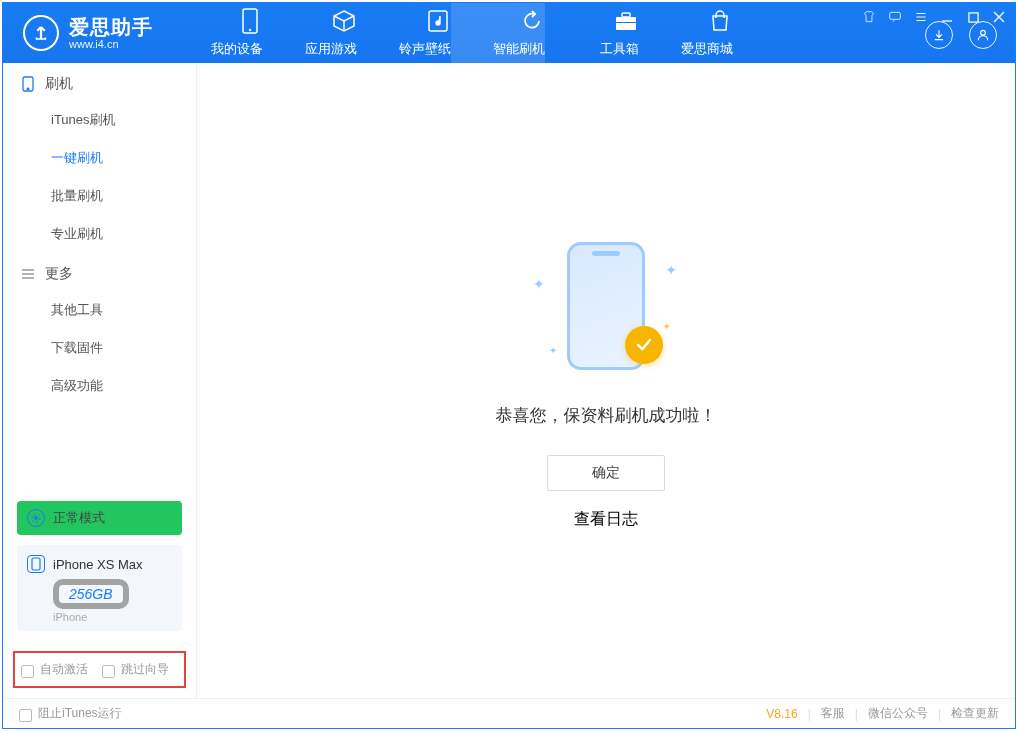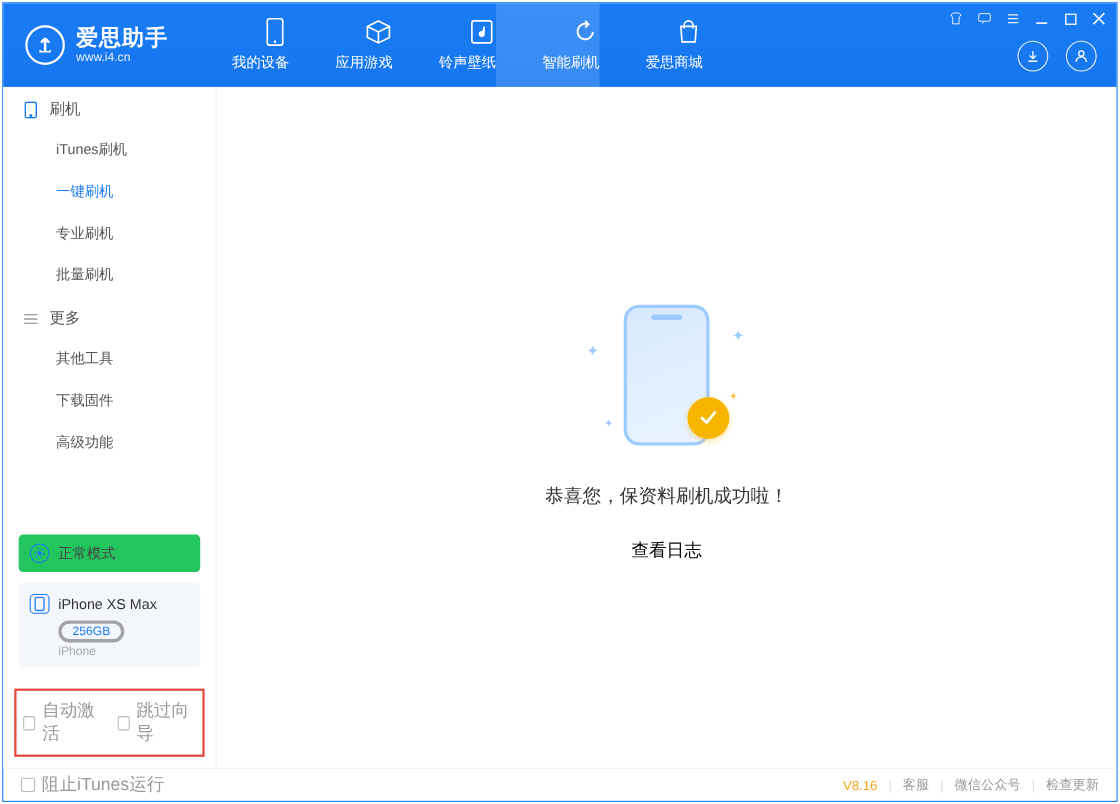--- a/index.html
+++ b/index.html
@@ -1,21 +1,21 @@
 <!DOCTYPE html>
 <html><head>
 <meta charset="utf-8">
 <style>
 * { margin: 0; padding: 0; box-sizing: border-box; font-family: "Microsoft YaHei", Arial, sans-serif; }
 body { background: #fff; width: 1018px; height: 731px; overflow: hidden; }
 
 .app { width: 1014px; height: 727px; margin: 2px; border: 1px solid #1a7cf5; display: flex; flex-direction: column; }
 
 
-.header { height: 76px; background: linear-gradient(to bottom, #1a7cf5, #1576f0); display: flex; align-items: center; color: #fff; position: relative; }
+.header { height: 60px; background: linear-gradient(to bottom, #1a7cf5, #1576f0); display: flex; align-items: center; color: #fff; position: relative; }
 .logo-area { display: flex; align-items: center; padding: 0 16px 0 20px; gap: 10px; }
 .logo-circle { width: 36px; height: 36px; border: 2.5px solid #fff; border-radius: 50%; display: flex; align-items: center; justify-content: center; font-weight: bold; font-size: 18px; }
 .logo-text { display: flex; flex-direction: column; line-height: 1.1; }
 .logo-title { font-size: 20px; font-weight: bold; letter-spacing: 1px; }
 .logo-sub { font-size: 11px; opacity: 0.9; }
 
 .nav-tabs { display: flex; height: 100%; }
 .nav-tab { width: 94px; height: 100%; display: flex; flex-direction: column; align-items: flex-end; justify-content: center; gap: 6px; cursor: pointer; font-size: 13px; position: relative; }
 .nav-tab.active { background: rgba(255,255,255,0.15); }
 .nav-tab .tab-icon { width: 26px; height: 26px; display: flex; align-items: center; justify-content: center; }
@@ -36,25 +36,25 @@
 .side-section-title .sec-icon { width: 14px; height: 14px; display:flex; align-items:center; justify-content:center; color:#888; }
 .side-item { padding: 10px 18px 10px 48px; font-size: 13px; color: #555; cursor: pointer; }
 .side-item.active { color: #1a7cf5; }
 
 .device-panel { padding: 12px 14px; }
 .mode-row { background: #22c55e; border-radius: 4px; padding: 8px 10px; display: flex; align-items: center; gap: 8px; font-size: 13px; color: #444; margin-bottom: 10px; }
 .mode-icon { width: 18px; height: 18px; border-radius: 50%; border: 1.5px solid #1a7cf5; display:flex; align-items:center; justify-content:center; }
 .device-row { background: #f3f6fa; border-radius: 4px; padding: 10px 10px 8px 10px; }
 .device-name { font-size: 13px; font-weight: normal; color: #333; display:flex; align-items:center; gap:8px; }
 .device-name .dev-icon { width:18px; height:18px; border:1.5px solid #1a7cf5; border-radius:4px; display:flex; align-items:center; justify-content:center; }
-.capacity-badge { display:inline-block; margin: 6px 0 2px 26px; padding: 1px 10px; border: 3px solid #a3a3a3; color: #1a7cf5; border-radius: 10px; font-size: 11px; }
+.capacity-badge { display:inline-block; margin: 6px 0 2px 26px; padding: 1px 10px; border: 6px solid #a3a3a3; color: #1a7cf5; border-radius: 10px; font-size: 14px; font-style: italic; }
 .device-sub { margin-left: 26px; font-size: 11px; color: #aaa; }
 
 .bottom-checks { border: 2px solid #e4453a; margin: 8px 10px 10px 10px; padding: 8px 6px; display: flex; gap: 14px; align-items: center; }
-.chk { display: flex; align-items: center; gap: 6px; font-size: 16px; color: #999; cursor: pointer; }
+.chk { display: flex; align-items: flex-end; gap: 6px; font-size: 12px; color: #999; cursor: pointer; }
 .chk-box { width: 13px; height: 13px; border: 1px solid #bbb; border-radius: 2px; }
 
 
 .main { flex: 1; display: flex; flex-direction: column; align-items: center; justify-content: center; position: relative; }
 .success-illustration { position: relative; width: 170px; height: 150px; margin-bottom: 22px; }
 .phone { position:absolute; left:50%; top:10px; transform:translateX(-50%); width: 78px; height: 128px; border: 3px solid #9ecbff; border-radius: 14px; background: linear-gradient(160deg,#d7e9ff,#eaf3ff); }
 .phone:before { content:""; position:absolute; top:6px; left:50%; transform:translateX(-50%); width:28px; height:5px; background:#9ecbff; border-radius:3px; }
 .check-badge { position:absolute; right:28px; bottom:18px; width:38px; height:38px; background:#f7b500; border-radius:50%; display:flex; align-items:center; justify-content:center; box-shadow: 0 2px 6px rgba(247,181,0,0.4); }
 .sparkle { position:absolute; color:#9ecbff; font-size:14px; }
 .sparkle.s1 { left:12px; top:44px; } .sparkle.s2 { right:14px; top:30px; } .sparkle.s3 { right:20px; bottom:50px; color:#f7c84a; font-size:10px; } .sparkle.s4 { left:28px; bottom:26px; font-size:10px; }
@@ -121,20 +121,30 @@
       <div class="nav-tab active">
         <span class="tab-icon">
             <svg width="24" height="24" viewBox="0 0 24 24" fill="none" stroke="#fff" stroke-width="1.8">
               <path d="M12 2 L15 5 L12 8 M14 5 A7 7 0 1 0 19 12"></path>
             </svg>
           </span>
         <span>智能刷机</span>
       </div>
       <div class="nav-tab">
         <span class="tab-icon">
+            <svg width="24" height="22" viewBox="0 0 24 22" fill="#fff">
+              <rect x="2" y="7" width="20" height="13" rx="1"></rect>
+              <rect x="8" y="3" width="8" height="4" rx="1" fill="none" stroke="#fff" stroke-width="1.5"></rect>
+              <rect x="2" y="12" width="20" height="1" fill="#1576f0"></rect>
+            </svg>
+          </span>
+        <span>工具箱</span>
+      </div>
+      <div class="nav-tab">
+        <span class="tab-icon">
             <svg width="22" height="24" viewBox="0 0 22 24" fill="none" stroke="#fff" stroke-width="1.5">
               <path d="M4 7 h14 l-1 14 H5 Z"></path>
               <path d="M7 9 V6 a4 4 0 0 1 8 0 v3"></path>
             </svg>
           </span>
         <span>爱思商城</span>
       </div>
     </div>
 
     <div class="header-right-icons">
@@ -195,22 +205,22 @@
           <span class="sec-icon">
               <svg width="12" height="16" viewBox="0 0 12 16" fill="none" stroke="#1a7cf5" stroke-width="1.3">
                 <rect x="1" y="1" width="10" height="14" rx="1.5"></rect>
                 <circle cx="6" cy="13" r="0.8" fill="#1a7cf5"></circle>
               </svg>
             </span>
           <span>刷机</span>
         </div>
         <div class="side-item">iTunes刷机</div>
         <div class="side-item active">一键刷机</div>
+        <div class="side-item">批量刷机</div>
         <div class="side-item">专业刷机</div>
-        <div class="side-item">批量刷机</div>
 
         <div class="side-section-title">
           <span class="sec-icon">
               <svg width="14" height="12" viewBox="0 0 14 12" stroke="#999" stroke-width="1.3">
                 <path d="M1 2 h12 M1 6 h12 M1 10 h12"></path>
               </svg>
             </span>
           <span>更多</span>
         </div>
         <div class="side-item">其他工具</div>
@@ -261,20 +271,21 @@
         <span class="sparkle s3">✦</span>
         <span class="sparkle s4">✦</span>
         <div class="phone"></div>
         <div class="check-badge">
           <svg width="20" height="20" viewBox="0 0 24 24" fill="none" stroke="#fff" stroke-width="3" stroke-linecap="round" stroke-linejoin="round">
               <path d="M5 12 l5 5 l9 -11"></path>
             </svg>
         </div>
       </div>
       <div class="success-text">恭喜您，保资料刷机成功啦！</div>
+      <button class="ok-btn">确定</button>
       <a class="view-log">查看日志</a>
     </div>
 
   </div>
 
   <div class="footer">
     <div class="left">
       <label class="chk">
         <span class="chk-box"></span>
         <span>阻止iTunes运行</span>

